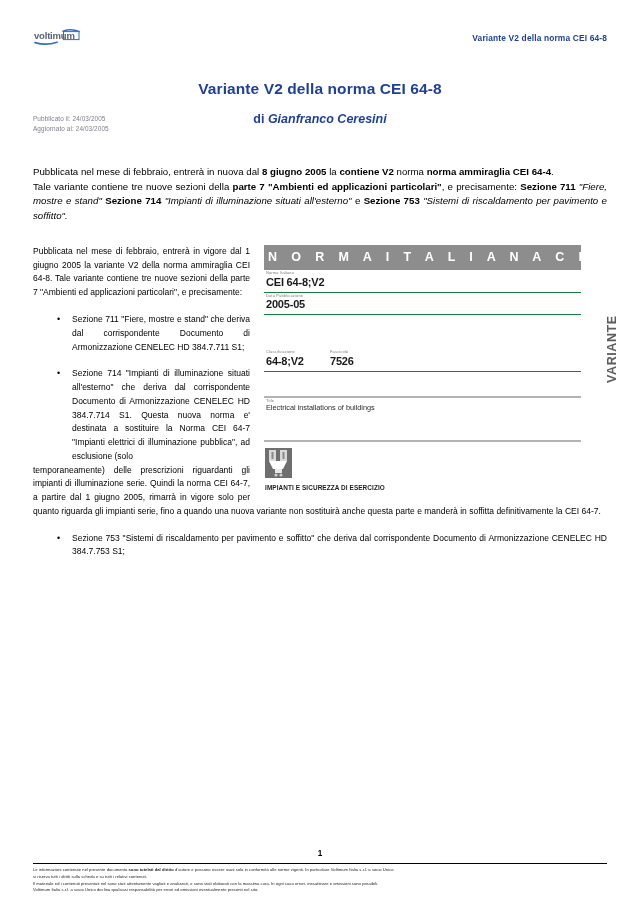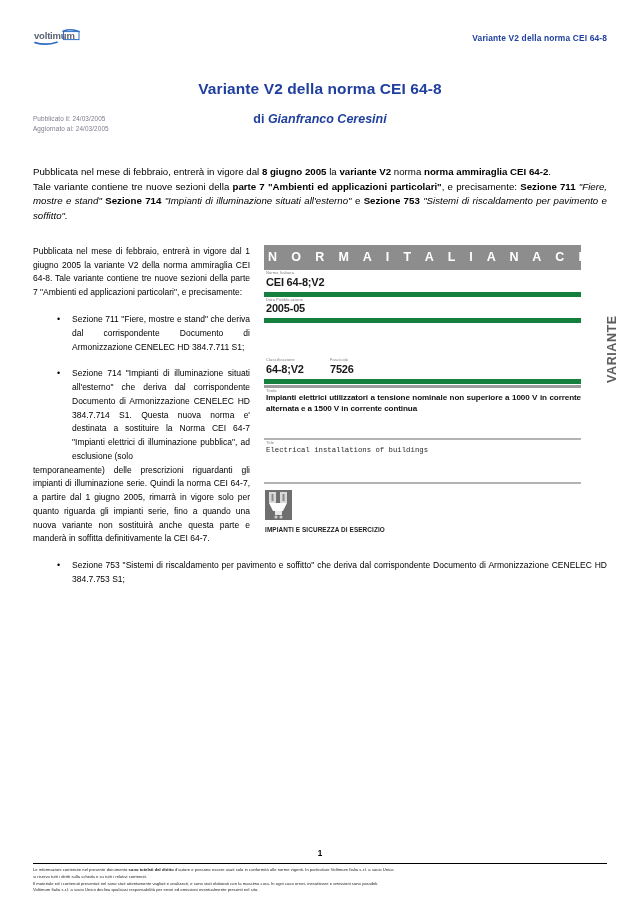--- a/index.html
+++ b/index.html
@@ -165,21 +165,21 @@
     background: #8d8d8d;
     color: #ffffff;
     font-size: 12.5px;
     font-weight: bold;
     letter-spacing: 5.4px;
     padding: 2px 2px 3px 4px;
     white-space: nowrap;
     overflow: hidden;
   }
   .cei-field {
-    border-bottom: 5px solid #15803d;
+    border-bottom: 1px solid #15803d;
     padding: 1px 0 1px 2px;
   }
   .cei-lab {
     font-size: 3.9px;
     color: #7a7a7a;
     letter-spacing: 0.2px;
     line-height: 1.2;
     display: block;
   }
   .cei-val {
@@ -208,21 +208,20 @@
   }
   .cei-rule {
     border-top: 2px solid #b3b3b3;
     margin-top: 24px;
     padding: 1px 0 0 2px;
   }
   .cei-title-en {
     font-size: 7.3px;
     color: #2a2a2a;
     line-height: 1.3;
-    font-family: Liberation Mono, monospace;
   }
   .cei-rule2 {
     border-top: 2px solid #b3b3b3;
     margin-top: 27px;
     padding-top: 6px;
   }
   .cei-icon {
     width: 27px;
     height: 30px;
     background: #6f6f6f;
@@ -318,21 +317,21 @@
         <span>Aggiornato al:</span>
         <span>24/03/2005</span>
       </div>
     </div>
     <div class="byline">
       <span>di </span><span class="author">Gianfranco Ceresini</span>
     </div>
   </div>
 
   <div class="intro">
-    <p><span>Pubblicata nel mese di febbraio, entrerà in vigore dal </span><b class="bold">8 giugno 2005</b><span> la </span><b class="bold">variante V2</b><span> norma </span><b class="bold">norma ammiraglia CEI 64-2</b><span>.</span></p>
+    <p><span>Pubblicata nel mese di febbraio, entrerà in nuova dal </span><b class="bold">8 giugno 2005</b><span> la </span><b class="bold">contiene V2</b><span> norma </span><b class="bold">norma ammiraglia CEI 64-4</b><span>.</span></p>
     <p><span>Tale variante contiene tre nuove sezioni della </span><b class="bold">parte 7 "Ambienti ed applicazioni particolari"</b><span>, e precisamente: </span><b class="bold">Sezione 711</b><i class="ital"> "Fiere, mostre e stand" </i><b class="bold">Sezione 714</b><i class="ital"> "Impianti di illuminazione situati all'esterno"</i><span> e </span><b class="bold">Sezione 753</b><i class="ital"> "Sistemi di riscaldamento per pavimento e soffitto".</i></p>
   </div>
 
 
   <div class="body-block">
 
     <div class="cover-figure">
       <div class="cei">
         <div class="cei-inner">
           <div class="cei-banner">N O R M A      I T A L I A N A      C E I</div>
@@ -351,24 +350,20 @@
             <div>
               <span class="cei-lab">Classificazione</span>
               <span class="cei-val">64-8;V2</span>
             </div>
             <div>
               <span class="cei-lab">Fascicolo</span>
               <span class="cei-val">7526</span>
             </div>
           </div>
 
-          <div class="cei-titleblk">
-            <span class="cei-lab">Titolo</span>
-            <div class="cei-title-it">Impianti elettrici utilizzatori a tensione nominale non superiore a 1000 V in corrente alternata e a 1500 V in corrente continua</div>
-          </div>
 
           <div class="cei-rule">
             <span class="cei-lab">Title</span>
             <div class="cei-title-en">Electrical installations of buildings</div>
           </div>
 
           <div class="cei-rule2">
             <div class="cei-icon">
               <svg width="27" height="30" viewBox="0 0 27 30" xmlns="http://www.w3.org/2000/svg">
                 <rect x="0" y="0" width="27" height="30" fill="#6f6f6f"></rect>

